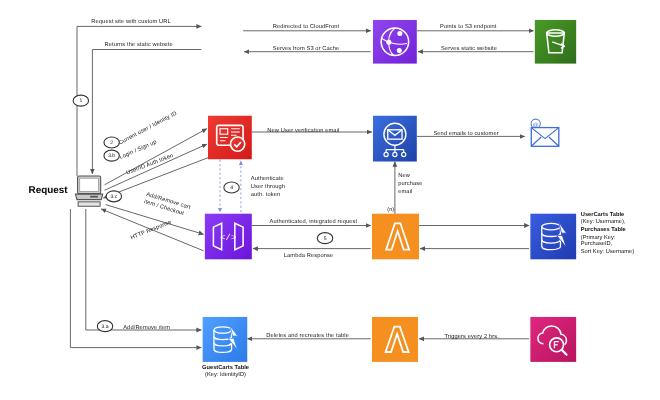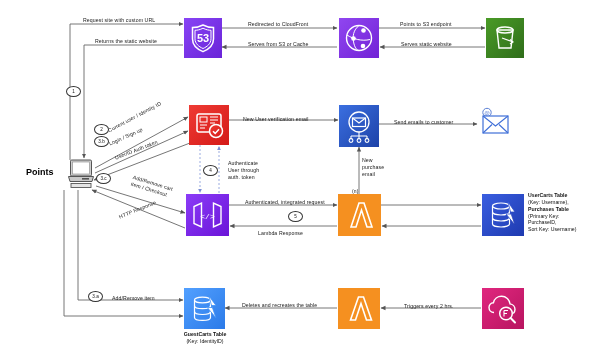--- a/index.html
+++ b/index.html
@@ -115,39 +115,31 @@
 
       <path d="M481,308 L381,308" marker-end="url(#ah)"></path>
     </g>
 
     <g stroke="#8fa2dd" stroke-width="0.9" fill="none" stroke-dasharray="2,2">
       <path d="M200,145 L200,193" marker-end="url(#ahd)"></path>
       <path d="M219,193 L219,146" marker-end="url(#ahd)"></path>
     </g>
   </svg>
 
-  <div class="client-label" style="left:26px;top:167px;">Points</div>
+  <div class="client-label" style="left:26px;top:167px;">Request</div>
   <div class="icon-box" style="left:68px;top:157px;width:26px;height:32px;">
     <svg viewBox="0 0 26 32" width="26" height="32">
       <rect x="2.5" y="3" width="21" height="16" rx="1.2" fill="#cfcfcf" stroke="#555" stroke-width="1"></rect>
       <rect x="4.5" y="5" width="17" height="12" fill="#fff" stroke="#888" stroke-width="0.6"></rect>
       <path d="M0.5,19.5 L25.5,19.5 L24,24.5 L2,24.5 z" fill="#c9c9c9" stroke="#555" stroke-width="1"></path>
       <rect x="14" y="21" width="7" height="1.6" fill="#555"></rect>
       <rect x="3" y="26.5" width="20" height="4" fill="#e4e4e4" stroke="#555" stroke-width="0.9"></rect>
     </svg>
   </div>
 
-  <div class="icon-box" style="left:184px;top:18px;width:38px;height:40px;">
-    <svg viewBox="0 0 38 40" width="38" height="40">
-      <rect width="38" height="40" fill="url(#r53grad)"></rect>
-      <path d="M19,7 C15,9 11,9.6 8.5,9.6 L8.5,21 C8.5,27.5 13.5,31.4 19,33.6 C24.5,31.4 29.5,27.5 29.5,21 L29.5,9.6 C27,9.6 23,9 19,7 z" fill="none" stroke="#fff" stroke-width="1.5"></path>
-      <path d="M19,10.2 C16,11.8 13,12.3 11,12.3 L11,20.8 C11,25.6 14.8,28.7 19,30.5 C23.2,28.7 27,25.6 27,20.8 L27,12.3 C25,12.3 22,11.8 19,10.2 z" fill="none" stroke="#fff" stroke-width="1"></path>
-      <text x="19" y="24" font-family="Liberation Sans, sans-serif" font-size="11" font-weight="bold" fill="#fff" text-anchor="middle">53</text>
-    </svg>
-  </div>
 
   <div class="icon-box" style="left:339px;top:18px;width:40px;height:40px;">
     <svg viewBox="0 0 40 40" width="40" height="40">
       <rect width="40" height="40" fill="url(#cfgrad)"></rect>
       <circle cx="20" cy="20" r="12.5" fill="none" stroke="#fff" stroke-width="1.4"></circle>
       <path d="M20,7.5 C14.5,12 13,18 15,26 C16.5,31 18,32 20,32.5" fill="none" stroke="#fff" stroke-width="1"></path>
       <path d="M8,17 C14,21 23,23.5 31,21.5" fill="none" stroke="#fff" stroke-width="1"></path>
       <circle cx="24.5" cy="12.5" r="2.3" fill="#fff"></circle>
       <circle cx="14.5" cy="20.5" r="2.3" fill="#fff"></circle>
       <circle cx="24" cy="28" r="2.3" fill="#fff"></circle>

